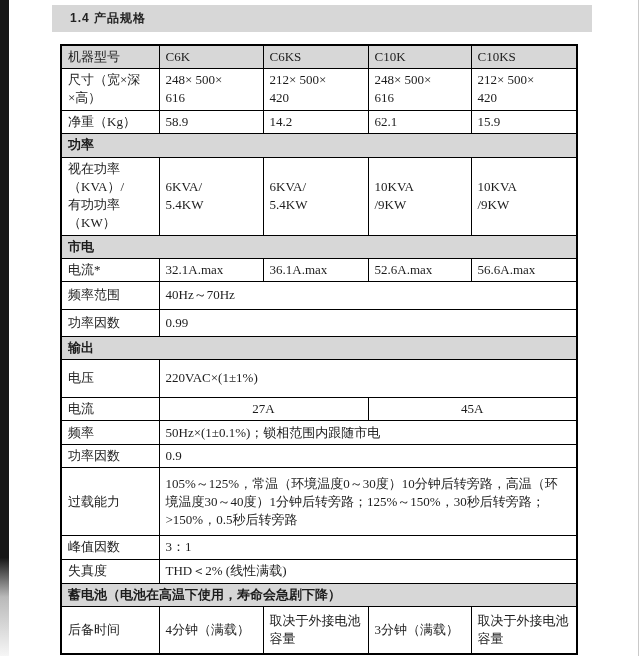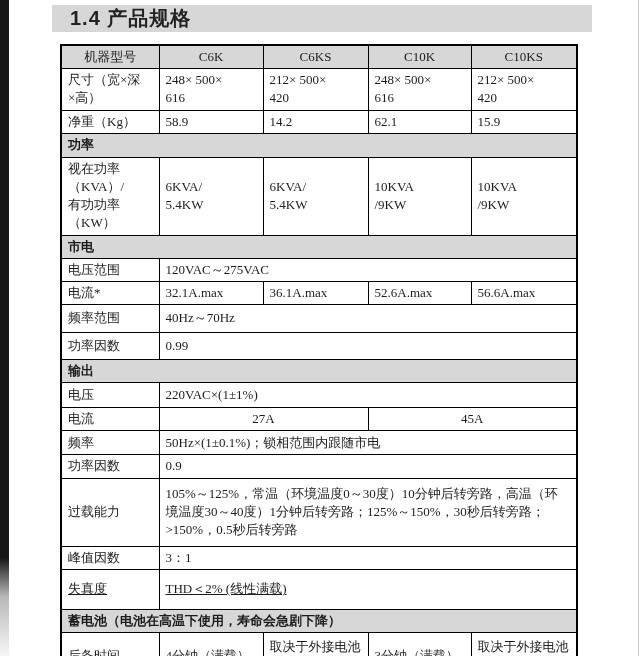--- a/index.html
+++ b/index.html
@@ -15,21 +15,21 @@
   }
   .scan-edge-right{
     position:absolute;right:2px;top:0;width:1px;height:656px;background:#c9c9c9;
   }
   .title-bar{
     position:absolute;left:52px;top:5px;width:540px;height:27px;
     background:#d7d7d7;display:flex;align-items:center;
   }
   .title-bar .t{
     font-family:"Liberation Sans","DejaVu Sans",sans-serif;
-    font-weight:bold;font-size:20px;color:#222;padding-left:18px;letter-spacing:1px;
+    font-weight:bold;font-size:12px;color:#222;padding-left:18px;letter-spacing:1px;
   }
   table.spec{
     position:absolute;left:60px;top:44px;width:516px;
     border-collapse:collapse;table-layout:fixed;
     font-size:13px;line-height:1.4;
   }
   table.spec td{
     border:1px solid #000;
     padding:2px 6px;
     vertical-align:middle;
@@ -53,21 +53,21 @@
 
 <table class="spec">
   <colgroup>
     <col style="width:98px">
     <col style="width:104px">
     <col style="width:105px">
     <col style="width:103px">
     <col style="width:106px">
   </colgroup>
   <tbody>
-      <tr style="height: 22px; text-align: center;">
+      <tr style="height: 22px;">
         <td class="colhead">机器型号</td>
         <td class="colhead">C6K</td>
         <td class="colhead">C6KS</td>
         <td class="colhead">C10K</td>
         <td class="colhead">C10KS</td>
       </tr>
       <tr style="height: 30px;">
         <td class="label">尺寸（宽×深
 ×高）</td>
         <td>248× 500×
@@ -100,42 +100,38 @@
 5.4KW</td>
         <td>10KVA
 /9KW</td>
         <td>10KVA
 /9KW</td>
       </tr>
       <tr style="height: 23px;">
         <td colspan="5" class="section">市电</td>
       </tr>
       <tr style="height: 23px;">
-        <td class="label">电压范围</td>
-        <td colspan="4">120VAC～275VAC</td>
-      </tr>
-      <tr style="height: 23px;">
         <td class="label">电流*</td>
         <td>32.1A.max</td>
         <td>36.1A.max</td>
         <td>52.6A.max</td>
         <td>56.6A.max</td>
       </tr>
       <tr style="height: 28px;">
         <td class="label">频率范围</td>
         <td colspan="4">40Hz～70Hz</td>
       </tr>
       <tr style="height: 27px;">
         <td class="label">功率因数</td>
         <td colspan="4">0.99</td>
       </tr>
       <tr style="height: 23px; padding-left: 32px;">
         <td colspan="5" class="section">输出</td>
       </tr>
-      <tr style="height: 25px;">
+      <tr style="height: 38px;">
         <td class="label">电压</td>
         <td colspan="4">220VAC×(1±1%)</td>
       </tr>
       <tr style="height: 23px;">
         <td class="label">电流</td>
         <td colspan="2" style="text-align: center;">27A</td>
         <td colspan="2" style="text-align: center;">45A</td>
       </tr>
       <tr style="height: 24px;">
         <td class="label">频率</td>
@@ -146,21 +142,21 @@
         <td colspan="4">0.9</td>
       </tr>
       <tr style="height: 68px;">
         <td class="label">过载能力</td>
         <td colspan="4">105%～125%，常温（环境温度0～30度）10分钟后转旁路，高温（环境温度30～40度）1分钟后转旁路；125%～150%，30秒后转旁路；&gt;150%，0.5秒后转旁路</td>
       </tr>
       <tr style="height: 23px;">
         <td class="label">峰值因数</td>
         <td colspan="4">3：1</td>
       </tr>
-      <tr style="height: 40px; text-decoration: underline;">
+      <tr style="height: 24px;">
         <td class="label">失真度</td>
         <td colspan="4">THD＜2% (线性满载)</td>
       </tr>
       <tr style="height: 23px;">
         <td colspan="5" class="section">蓄电池（电池在高温下使用，寿命会急剧下降）</td>
       </tr>
       <tr style="height: 48px;">
         <td class="label">后备时间</td>
         <td>4分钟（满载）</td>
         <td>取决于外接电池容量</td>

